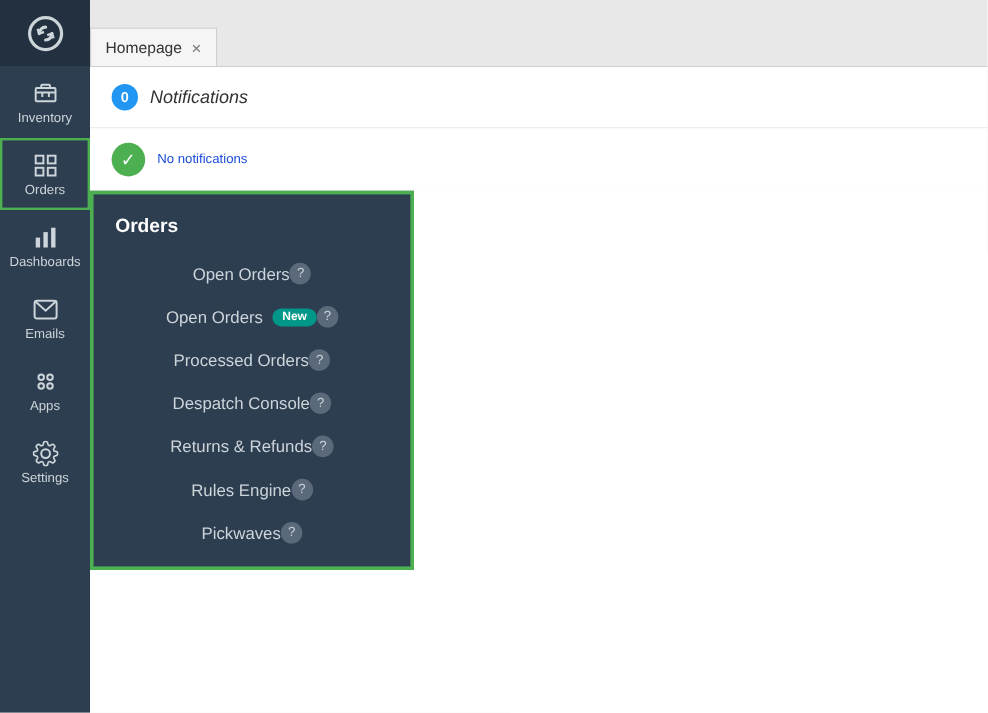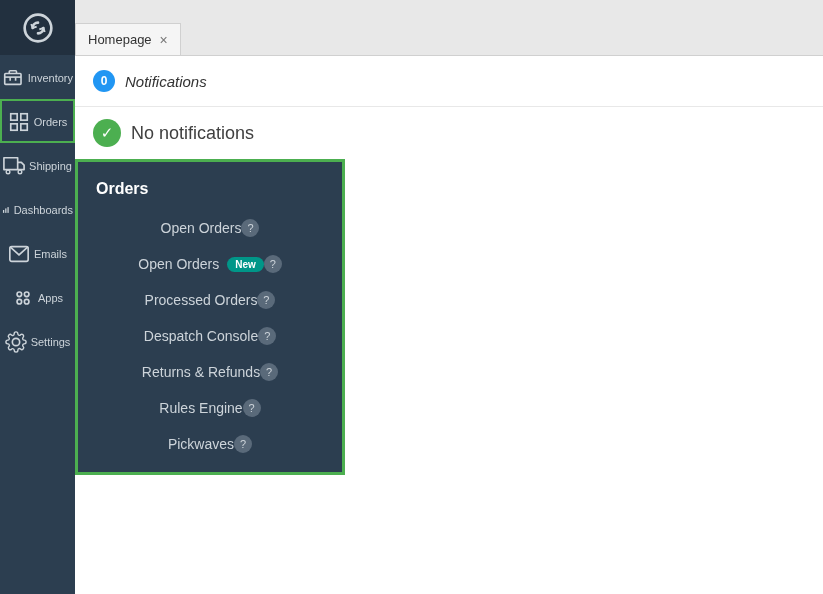--- a/index.html
+++ b/index.html
@@ -22,20 +22,21 @@
       background: #22303f;
       display: flex;
       align-items: center;
       justify-content: center;
       cursor: pointer;
     }
     .sidebar-logo svg { width: 32px; height: 32px; }
     .sidebar-item {
       width: 100%;
       display: flex;
+      flex-direction: column;
       align-items: center;
       justify-content: center;
       padding: 10px 0 8px 0;
       cursor: pointer;
       color: #cdd4da;
       font-size: 11px;
       gap: 4px;
       border: 2px solid transparent;
     }
     .sidebar-item.active {
@@ -116,21 +117,21 @@
       height: 28px;
       background: #4caf50;
       border-radius: 50%;
       display: flex;
       align-items: center;
       justify-content: center;
       color: #fff;
       font-size: 15px;
       flex-shrink: 0;
     }
-    .no-notif-text { font-size: 18px; color: #404040; }
+    .no-notif-text { font-size: 11px; color: #1d4ed8; }
 
     
     .content-area {
       flex: 1;
       background: #fff;
       position: relative;
     }
 
     
     .orders-panel {
@@ -208,28 +209,20 @@
   <div class="sidebar-item active">
     <svg viewBox="0 0 24 24" xmlns="http://www.w3.org/2000/svg">
       <rect x="3" y="3" width="7" height="7" fill="none" stroke="#cdd4da" stroke-width="1.8"></rect>
       <rect x="14" y="3" width="7" height="7" fill="none" stroke="#cdd4da" stroke-width="1.8"></rect>
       <rect x="3" y="14" width="7" height="7" fill="none" stroke="#cdd4da" stroke-width="1.8"></rect>
       <rect x="14" y="14" width="7" height="7" fill="none" stroke="#cdd4da" stroke-width="1.8"></rect>
     </svg>
     <span>Orders</span>
   </div>
 
-  <div class="sidebar-item">
-    <svg viewBox="0 0 24 24" xmlns="http://www.w3.org/2000/svg">
-      <path d="M1 3h15v13H1zM16 8h4l3 3v5h-7V8z" fill="none" stroke="#cdd4da" stroke-width="1.8" stroke-linejoin="round"></path>
-      <circle cx="5.5" cy="18.5" r="2" fill="none" stroke="#cdd4da" stroke-width="1.5"></circle>
-      <circle cx="18.5" cy="18.5" r="2" fill="none" stroke="#cdd4da" stroke-width="1.5"></circle>
-    </svg>
-    <span>Shipping</span>
-  </div>
 
   <div class="sidebar-item">
     <svg viewBox="0 0 24 24" xmlns="http://www.w3.org/2000/svg">
       <rect x="3" y="12" width="4" height="9" fill="#cdd4da"></rect>
       <rect x="10" y="7" width="4" height="14" fill="#cdd4da"></rect>
       <rect x="17" y="3" width="4" height="18" fill="#cdd4da"></rect>
     </svg>
     <span>Dashboards</span>
   </div>
 

